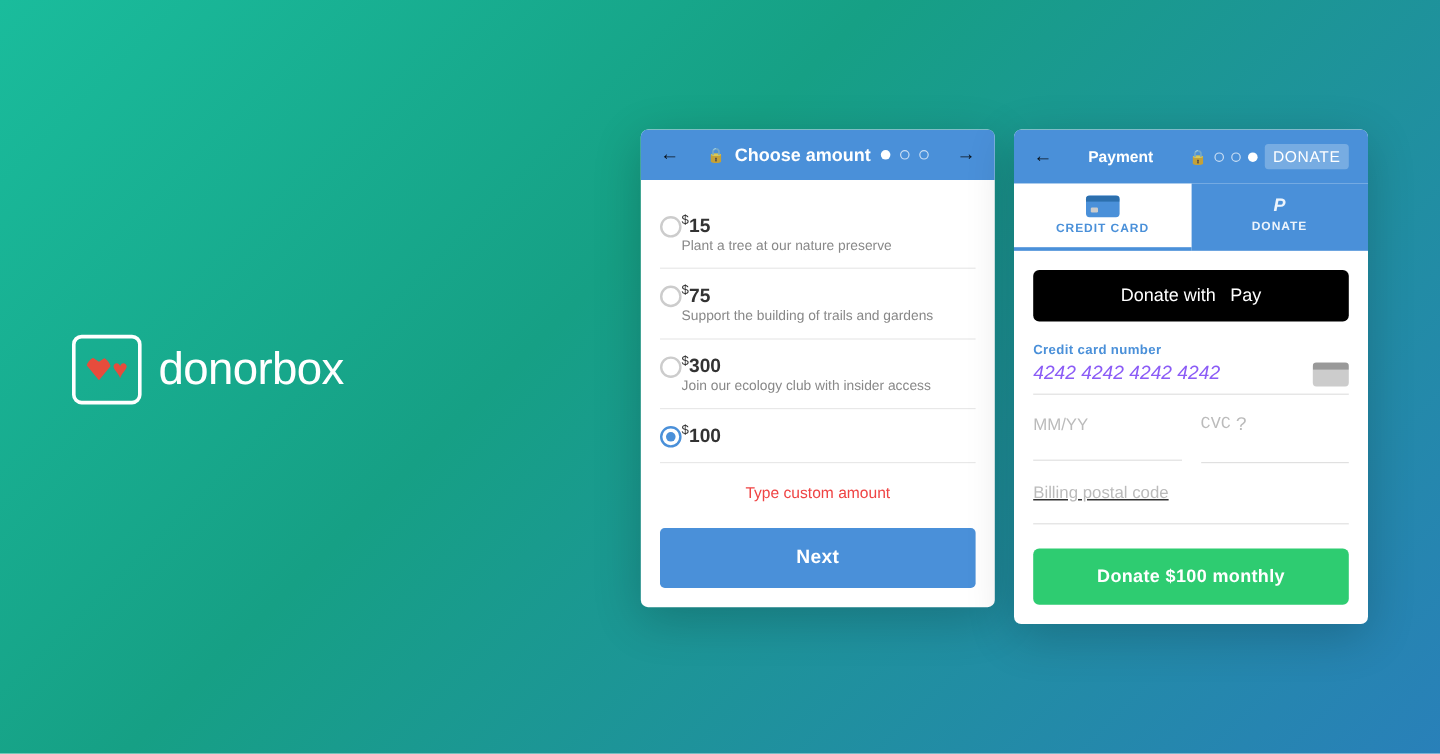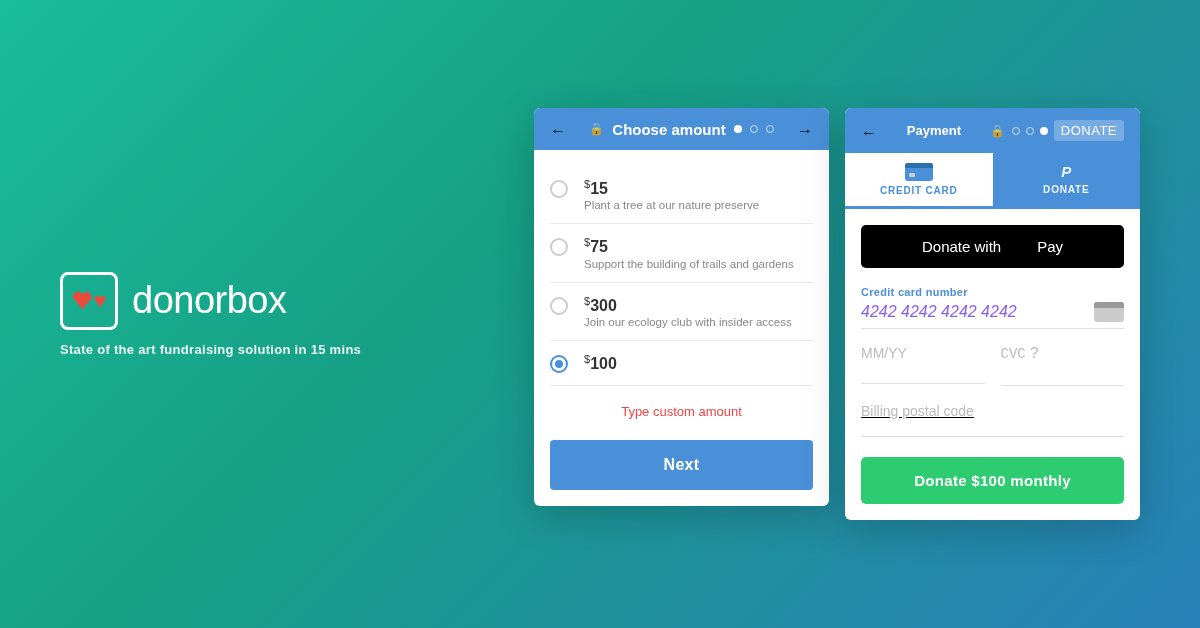--- a/index.html
+++ b/index.html
@@ -131,21 +131,21 @@
     
     .widget-body {
       padding: 16px;
     }
 
     .amount-option {
       display: flex;
       align-items: flex-start;
       padding: 12px 0;
       border-bottom: 1px solid #e8e8e8;
-      gap: 16px;
+      gap: 0;
       cursor: pointer;
     }
 
     .amount-option:last-of-type {
       border-bottom: none;
     }
 
     .radio-btn {
       width: 18px;
       height: 18px;
@@ -298,21 +298,21 @@
       color: white;
       border: none;
       border-radius: 5px;
       padding: 13px;
       font-size: 15px;
       font-weight: 500;
       cursor: pointer;
       display: flex;
       align-items: center;
       justify-content: center;
-      gap: 18px;
+      gap: 6px;
       margin-bottom: 18px;
     }
 
     .form-group {
       margin-bottom: 16px;
     }
 
     .form-label {
       font-size: 11px;
       color: #4a90d9;
@@ -392,21 +392,20 @@
 </head>
 <body>
 
 <div class="branding">
   <div class="logo-row">
     <div class="logo-box">
       <span class="logo-heart">♥</span>
     </div>
     <span class="logo-text">donorbox</span>
   </div>
-  <span class="tagline">State of the art fundraising solution in 15 mins</span>
 </div>
 
 <div class="panels">
 
   <div class="widget-panel">
     <div class="widget-header">
       <span class="nav-arrow">←</span>
       <div class="header-nav">
         <span class="lock-icon">🔒</span>
         <span class="widget-header-title">Choose amount</span>

